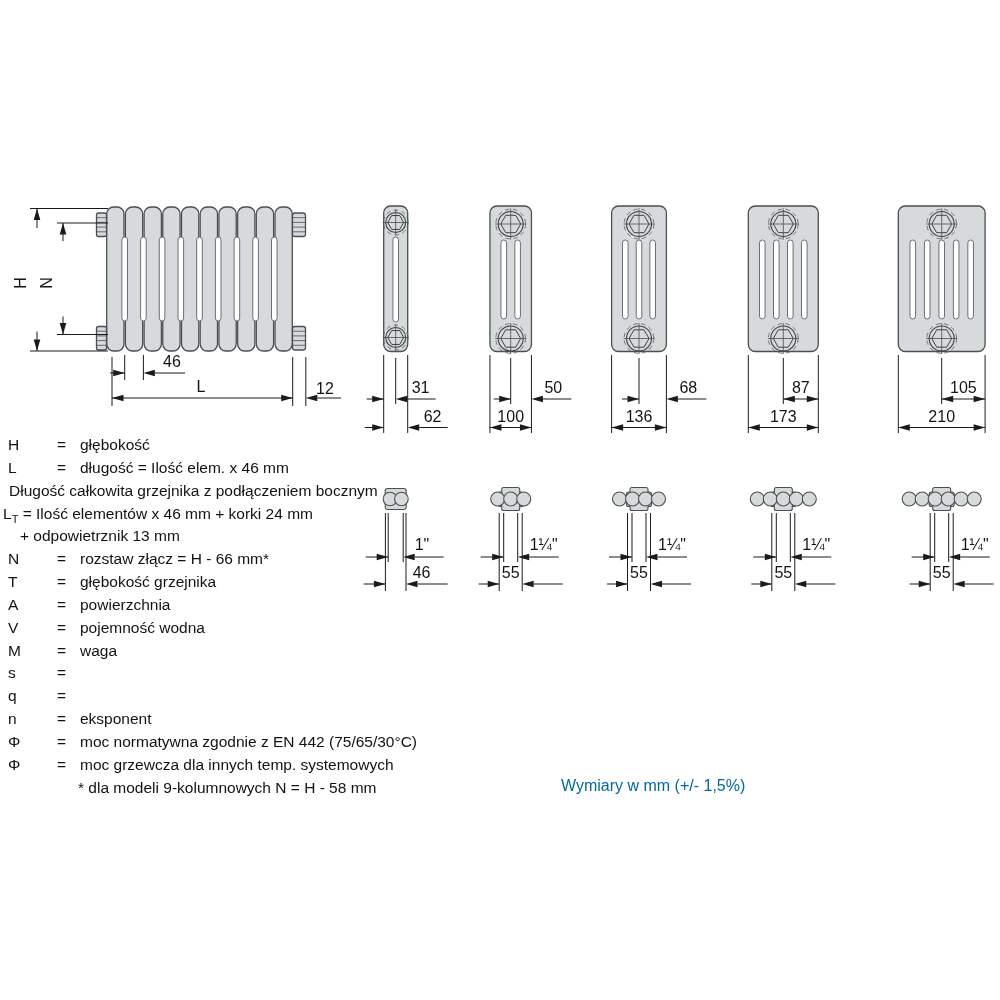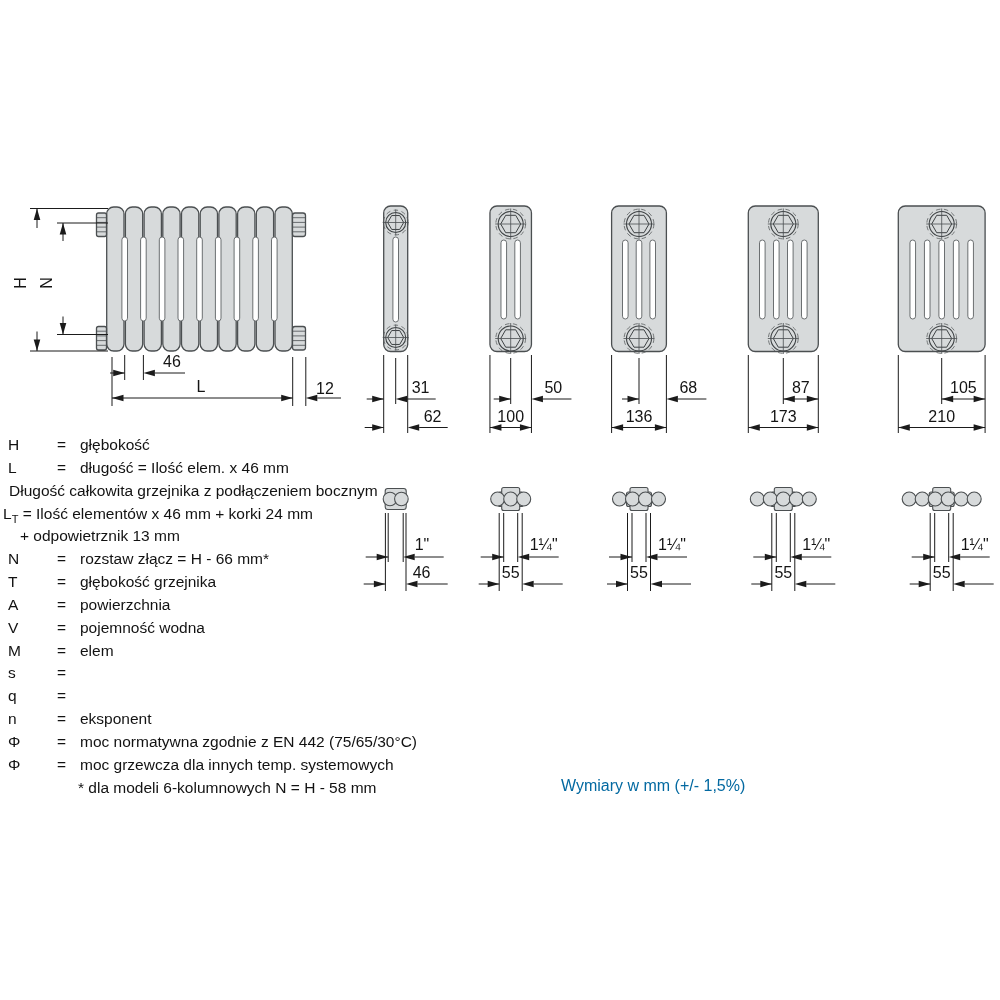--- a/index.html
+++ b/index.html
@@ -431,21 +431,21 @@
         <span class="lg-txt">powierzchnia</span>
       </div>
       <div class="lg-row">
         <span class="lg-sym">V</span>
         <span class="lg-eq">=</span>
         <span class="lg-txt">pojemność wodna</span>
       </div>
       <div class="lg-row">
         <span class="lg-sym">M</span>
         <span class="lg-eq">=</span>
-        <span class="lg-txt">elem</span>
+        <span class="lg-txt">waga</span>
       </div>
       <div class="lg-row">
         <span class="lg-sym">s</span>
         <span class="lg-eq">=</span>
       </div>
       <div class="lg-row">
         <span class="lg-sym">q</span>
         <span class="lg-eq">=</span>
       </div>
       <div class="lg-row">
@@ -457,17 +457,17 @@
         <span class="lg-sym">Φ</span>
         <span class="lg-eq">=</span>
         <span class="lg-txt">moc normatywna zgodnie z EN 442 (75/65/30°C)</span>
       </div>
       <div class="lg-row">
         <span class="lg-sym">Φ</span>
         <span class="lg-eq">=</span>
         <span class="lg-txt">moc grzewcza dla innych temp. systemowych</span>
       </div>
       <div class="lg-row">
-        <span class="lg-full" style="left: 78px;"><span>* dla modeli 6-kolumnowych N = H - 58 mm</span></span>
+        <span class="lg-full" style="left: 78px;"><span>* dla modeli 9-kolumnowych N = H - 58 mm</span></span>
       </div>
     </div>
   <div class="note">Wymiary w mm (+/- 1,5%)</div>
 </div>
 
 </body></html>

